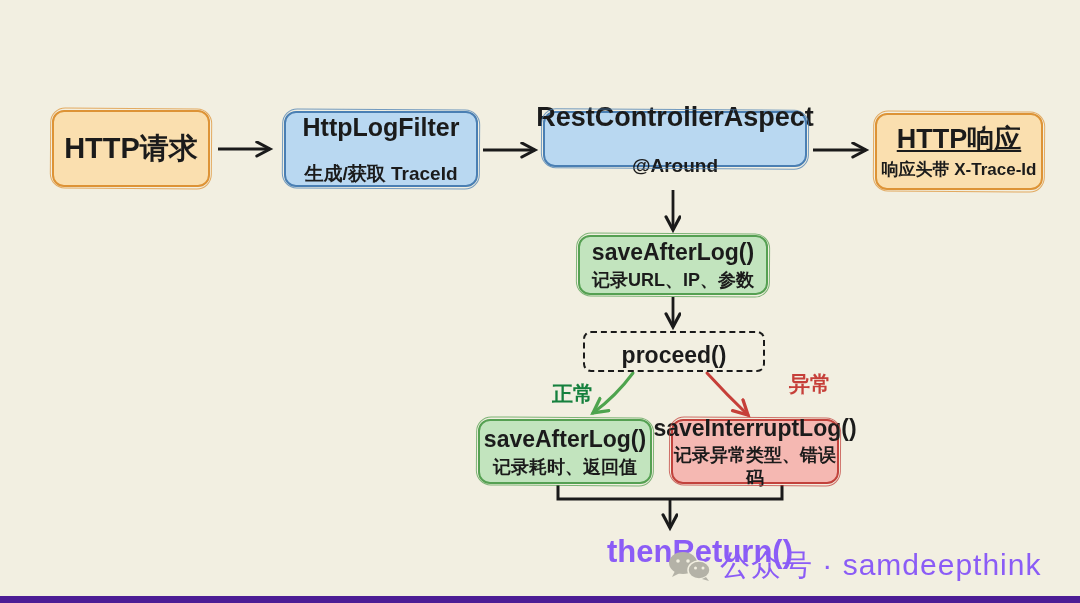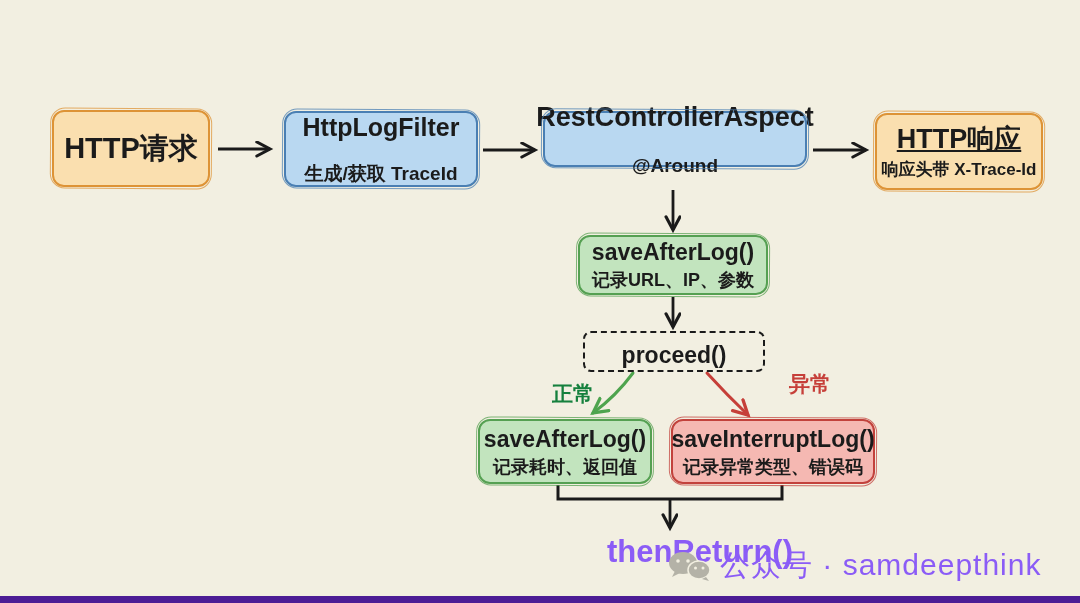--- a/index.html
+++ b/index.html
@@ -139,21 +139,21 @@
   </div>
 
   <div class="edge-label ok" style="left:552px;top:380px;">正常</div>
   <div class="edge-label err" style="left:749px;top:370px;margin-left:40px;">异常</div>
 
   <div class="node green" style="left:478px;top:419px;width:174px;height:65px;">
     <div class="t-md">saveAfterLog()</div>
     <div class="sub-md" style="font-size:18px;">记录耗时、返回值</div>
   </div>
 
-  <div class="node red" style="left:671px;top:419px;width:204px;height:65px;">
+  <div class="node red" style="left:671px;top:419px;width:168px;height:65px;">
     <div class="t-md">saveInterruptLog()</div>
     <div class="sub-md" style="font-size:18px;">记录异常类型、错误码</div>
   </div>
 
   <div class="then-return" style="left:607px;top:534px;">thenReturn()</div>
 
   <div class="watermark" style="left:666px;top:545px;">
     <svg class="wicon" width="46" height="32" viewBox="0 0 46 32" xmlns="http://www.w3.org/2000/svg">
       <ellipse cx="17" cy="13" rx="14" ry="11" fill="#b4b2a7"></ellipse>
       <path d="M9,21 L6,27 L14,23 Z" fill="#b4b2a7"></path>

